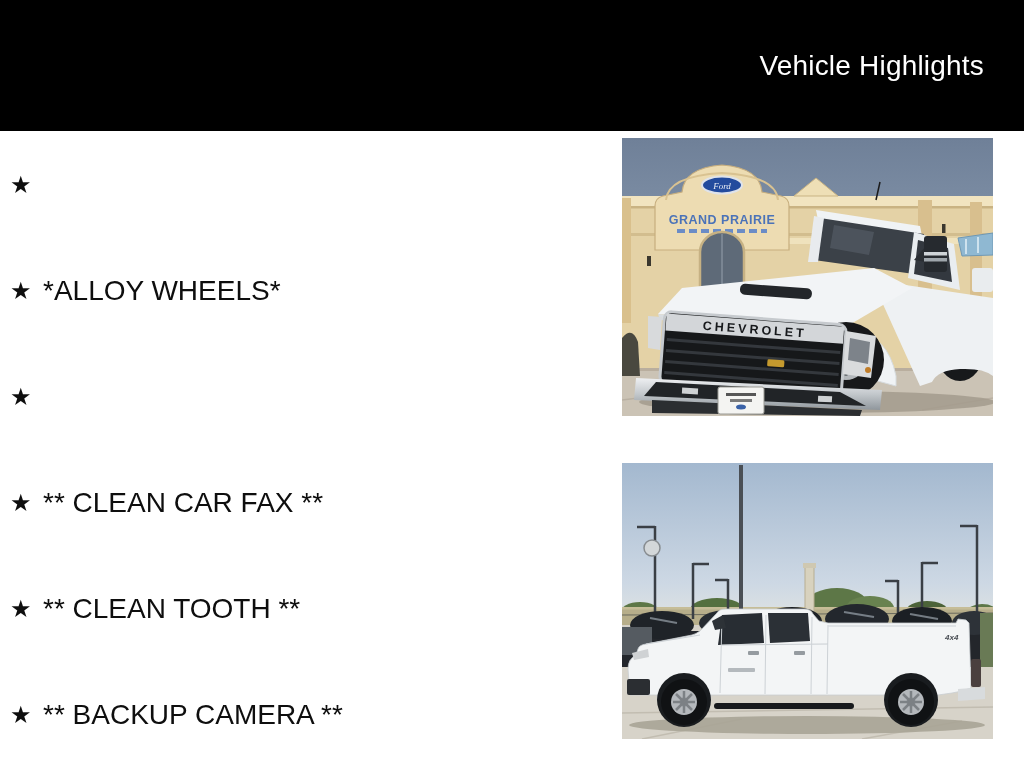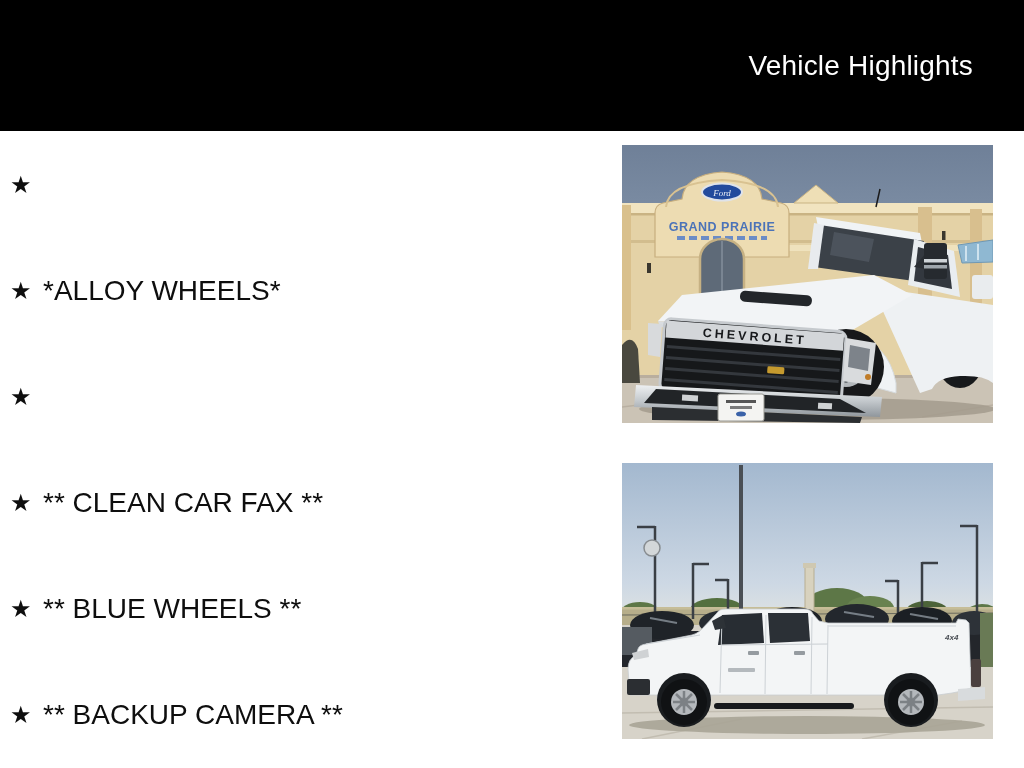--- a/index.html
+++ b/index.html
@@ -3,36 +3,36 @@
 <meta charset="utf-8">
 <style>
   html,body{margin:0;padding:0;}
   body{
     width:1024px;height:768px;position:relative;overflow:hidden;
     background:#ffffff;font-family:"Liberation Sans",sans-serif;
   }
   .header{
     position:absolute;left:0;top:0;width:1024px;height:131px;
     background:#000000;display:flex;align-items:center;justify-content:flex-end;
-    box-sizing:border-box;padding-right:51px;
+    box-sizing:border-box;padding-right:40px;
   }
   .header-title{color:#ffffff;font-size:28px;letter-spacing:.2px;}
   .highlights{
     position:absolute;left:10px;top:168px;margin:0;padding:0;list-style:none;
   }
   .highlight-item{
     display:flex;align-items:center;height:34px;margin:0 0 72px 0;
     font-size:28px;color:#0e0e0e;white-space:nowrap;
   }
   .star{
     font-family:"DejaVu Sans","Liberation Sans",sans-serif;
     font-size:24px;width:33px;color:#0e0e0e;flex:0 0 auto;
   }
   figure{margin:0;padding:0;position:absolute;left:622px;width:371px;}
-  .photo-front{top:145px;height:294px;}
+  .photo-front{top:138px;height:294px;}
   .photo-side{top:463px;height:276px;border-radius:22px;}
   svg{display:block;}
 </style>
 </head>
 <body>
 
 <div class="header">
   <span class="header-title">Vehicle Highlights</span>
 </div>
 
@@ -46,21 +46,21 @@
   </li>
   <li class="highlight-item">
     <span class="star">★</span>
   </li>
   <li class="highlight-item">
     <span class="star">★</span>
     <span>** CLEAN CAR FAX **</span>
   </li>
   <li class="highlight-item">
     <span class="star">★</span>
-    <span>** BLUE WHEELS **</span>
+    <span>** CLEAN TOOTH **</span>
   </li>
   <li class="highlight-item">
     <span class="star">★</span>
     <span>** BACKUP CAMERA **</span>
   </li>
 </ul>
 
 <figure class="photo-front" role="img" aria-label="White Chevrolet Silverado 2500HD pickup truck, front three-quarter view, parked in front of a tan Grand Prairie Ford dealership building">
   <svg width="371" height="278" viewBox="0 0 371 278">
     <defs>

